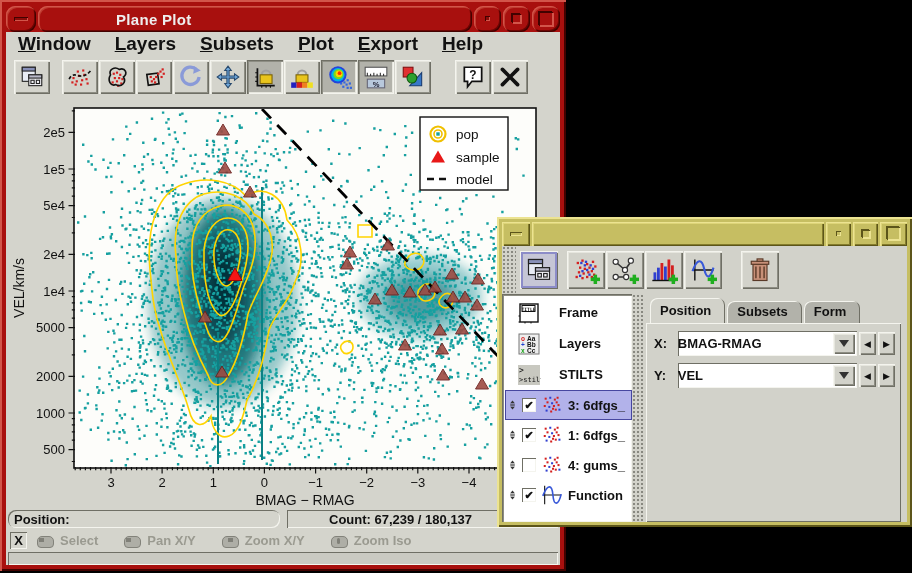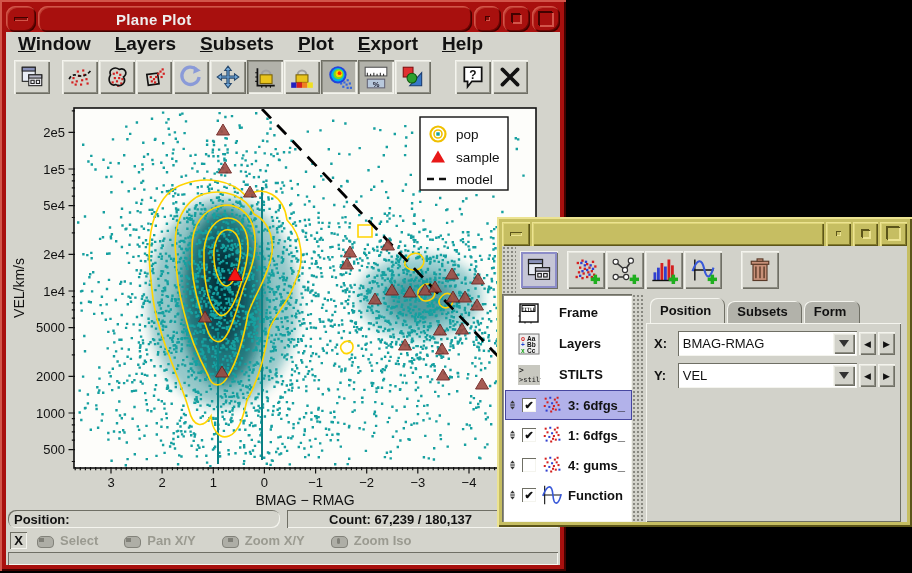--- a/index.html
+++ b/index.html
@@ -109,21 +109,21 @@
   .field-row { display:flex; align-items:center; margin-bottom:7px; }
   .field-label { font-weight:bold; font-size:13px; color:#111; }
   #table-label { width:50px; } .xy-label { width:26px; }
   .combo { height:25px; background:#d2d2ca; display:flex; align-items:center; padding:0 6px;
     font-weight:bold; font-size:13px; color:#111;
     box-shadow: inset 1px 1px 0 #f4f4ee, inset -1px -1px 0 #6f6f65, 0 0 0 1px #9a9a90; }
   #table-combo { width:247px; justify-content:space-between; }
   .tri-down { width:0; height:0; border-left:6px solid transparent; border-right:6px solid transparent; border-top:8px solid #333; }
   .field-box { height:25px; background:#fff; display:flex; align-items:center;
     box-shadow: inset 1px 1px 0 #6f6f65, inset -1px -1px 0 #f4f4ee; }
-  .field-text { flex:1; padding-left:5px; font-weight:normal; font-size:13px; color:#111; white-space:nowrap; overflow:hidden; }
+  .field-text { flex:1; font-weight:bold; font-size:13px; color:#111; white-space:nowrap; overflow:hidden; }
   .drop-btn { width:22px; height:21px; margin-right:2px; background:#d2d2ca; display:flex; align-items:center; justify-content:center; flex:none; }
   .spin-btn { width:17px; height:23px; background:#d2d2ca; display:flex; align-items:center; justify-content:center;
     font-size:9px; color:#111; flex:none; margin-left:2px; }
   .xy-field { width:196px; }
 </style>
 </head>
 <body>
 
 <div id="main-window">
   <div id="main-titlebar">

